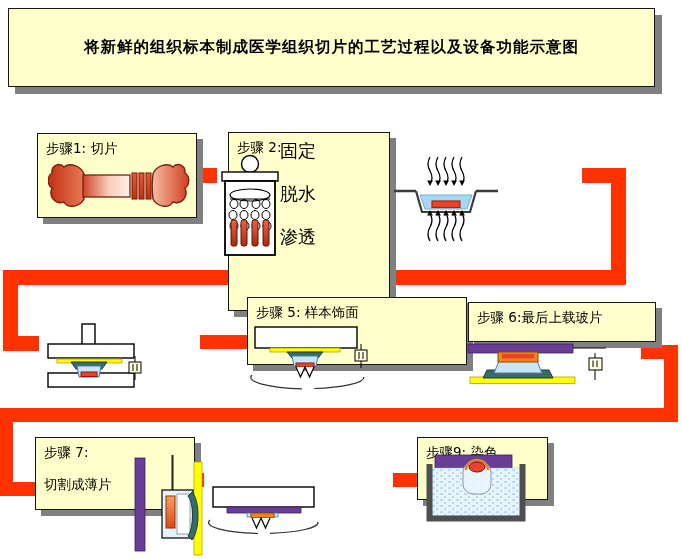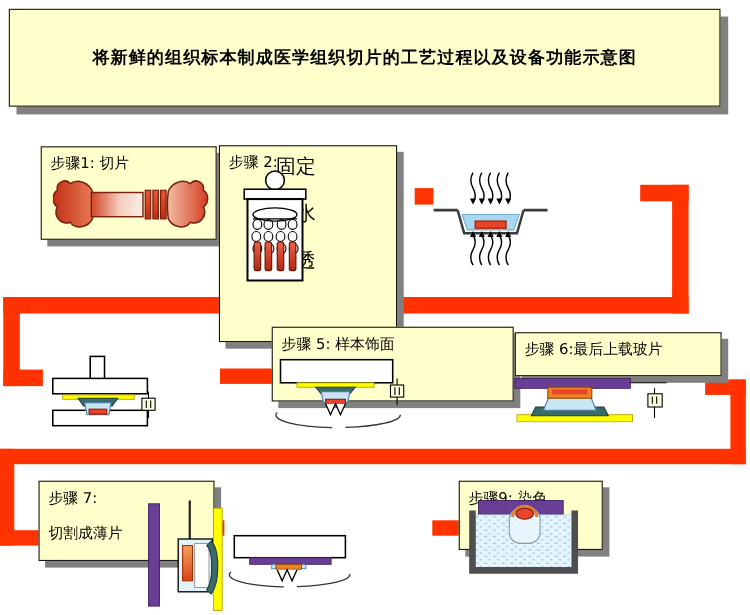--- a/index.html
+++ b/index.html
@@ -35,29 +35,29 @@
   <div class="red" style="left:200px;top:335px;width:48px;height:14px"></div>
   <div class="red" style="left:435px;top:337px;width:19px;height:14px"></div>
   <div class="red" style="left:641px;top:345px;width:37px;height:14px"></div>
   <div class="red" style="left:664px;top:345px;width:14px;height:77px"></div>
   <div class="red" style="left:0px;top:408px;width:678px;height:14px"></div>
   <div class="red" style="left:0px;top:408px;width:13px;height:88px"></div>
   <div class="red" style="left:0px;top:482px;width:37px;height:14px"></div>
   <div class="red" style="left:180px;top:473px;width:24px;height:14px"></div>
   <div class="red" style="left:393px;top:473px;width:25px;height:14px"></div>
 
-  <div class="title-box" style="left:8px;top:8px;width:647px;height:89px">
+  <div class="title-box" style="left:8px;top:8px;width:647px;height:79px">
     <div class="t">将新鲜的组织标本制成医学组织切片的工艺过程以及设备功能示意图</div>
   </div>
 
   <div class="box" style="left:37px;top:133px;width:160px;height:85px">
     <div class="lbl">步骤1: 切片</div>
   </div>
 
-  <div class="box" style="left:199px;top:132px;width:162px;height:179px">
+  <div class="box" style="left:228px;top:132px;width:162px;height:179px">
     <div class="lbl">步骤 2:</div>
     <div class="b2-items">
       <div>固定</div>
       <div>脱水</div>
       <div>渗透</div>
     </div>
   </div>
 
 
 

